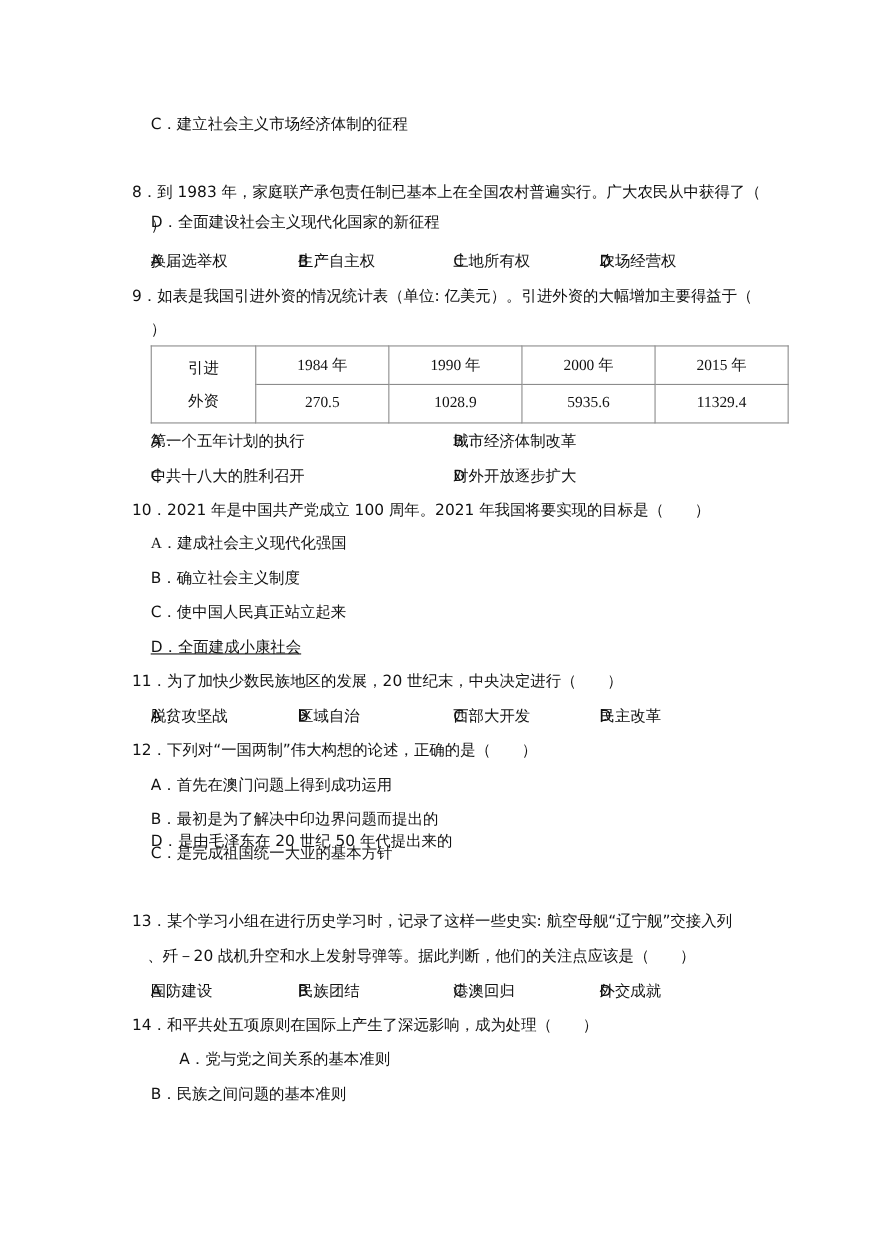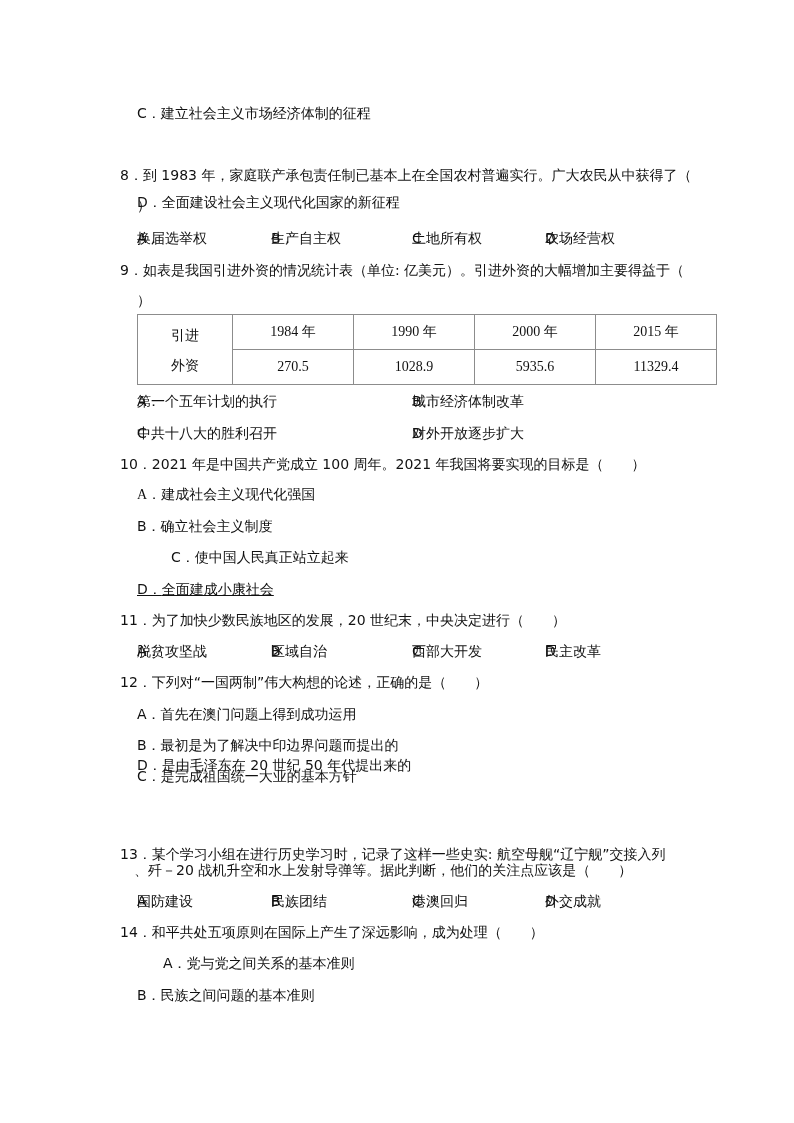--- a/index.html
+++ b/index.html
@@ -132,21 +132,21 @@
       <span>D．</span>
       <span>对外开放逐步扩大</span>
     </span>
 </div>
 
 <div class="line q" style="top:455px;">
   <span>10．</span><span>2021 年是中国共产党成立 100 周年。2021 年我国将要实现的目标是（　　）</span>
 </div>
 <div class="line opt" style="top:486px;font-family:Liberation Serif, serif;"><span>A．</span><span>建成社会主义现代化强国</span></div>
 <div class="line opt" style="top:517px;"><span>B．</span><span>确立社会主义制度</span></div>
-<div class="line opt" style="top:548px;margin-left:34px;"><span>C．</span><span>使中国人民真正站立起来</span></div>
+<div class="line opt" style="top:548px;"><span>C．</span><span>使中国人民真正站立起来</span></div>
 <div class="line opt" style="top:580px;text-decoration:underline;"><span>D．</span><span>全面建成小康社会</span></div>
 
 <div class="line q" style="top:611px;">
   <span>11．</span><span>为了加快少数民族地区的发展，20 世纪末，中央决定进行（　　）</span>
 </div>
 <div class="optrow" style="top:642px; width:560px;">
   <span style="left:0px;">
       <span>A．</span>
       <span>脱贫攻坚战</span>
     </span>
@@ -165,21 +165,21 @@
 </div>
 
 <div class="line q" style="top:673px;">
   <span>12．</span><span>下列对“一国两制”伟大构想的论述，正确的是（　　）</span>
 </div>
 <div class="line opt" style="top:705px;"><span>A．</span><span>首先在澳门问题上得到成功运用</span></div>
 <div class="line opt" style="top:736px;"><span>B．</span><span>最初是为了解决中印边界问题而提出的</span></div>
 <div class="line opt" style="top:767px;"><span>C．</span><span>是完成祖国统一大业的基本方针</span></div>
 <div class="line opt" style="top:756px;"><span>D．</span><span>是由毛泽东在 20 世纪 50 年代提出来的</span></div>
 
-<div class="line q" style="top:829px;margin-top:16px;">
+<div class="line q" style="top:829px;">
   <span>13．</span><span>某个学习小组在进行历史学习时，记录了这样一些史实: 航空母舰“辽宁舰”交接入列</span>
 </div>
 <div class="line" style="left:134px; top:861px;">、歼－20 战机升空和水上发射导弹等。据此判断，他们的关注点应该是（　　）</div>
 <div class="optrow" style="top:892px; width:560px;">
   <span style="left:0px;">
       <span>A．</span>
       <span>国防建设</span>
     </span>
   <span style="left:134px;">
       <span>B．</span>

